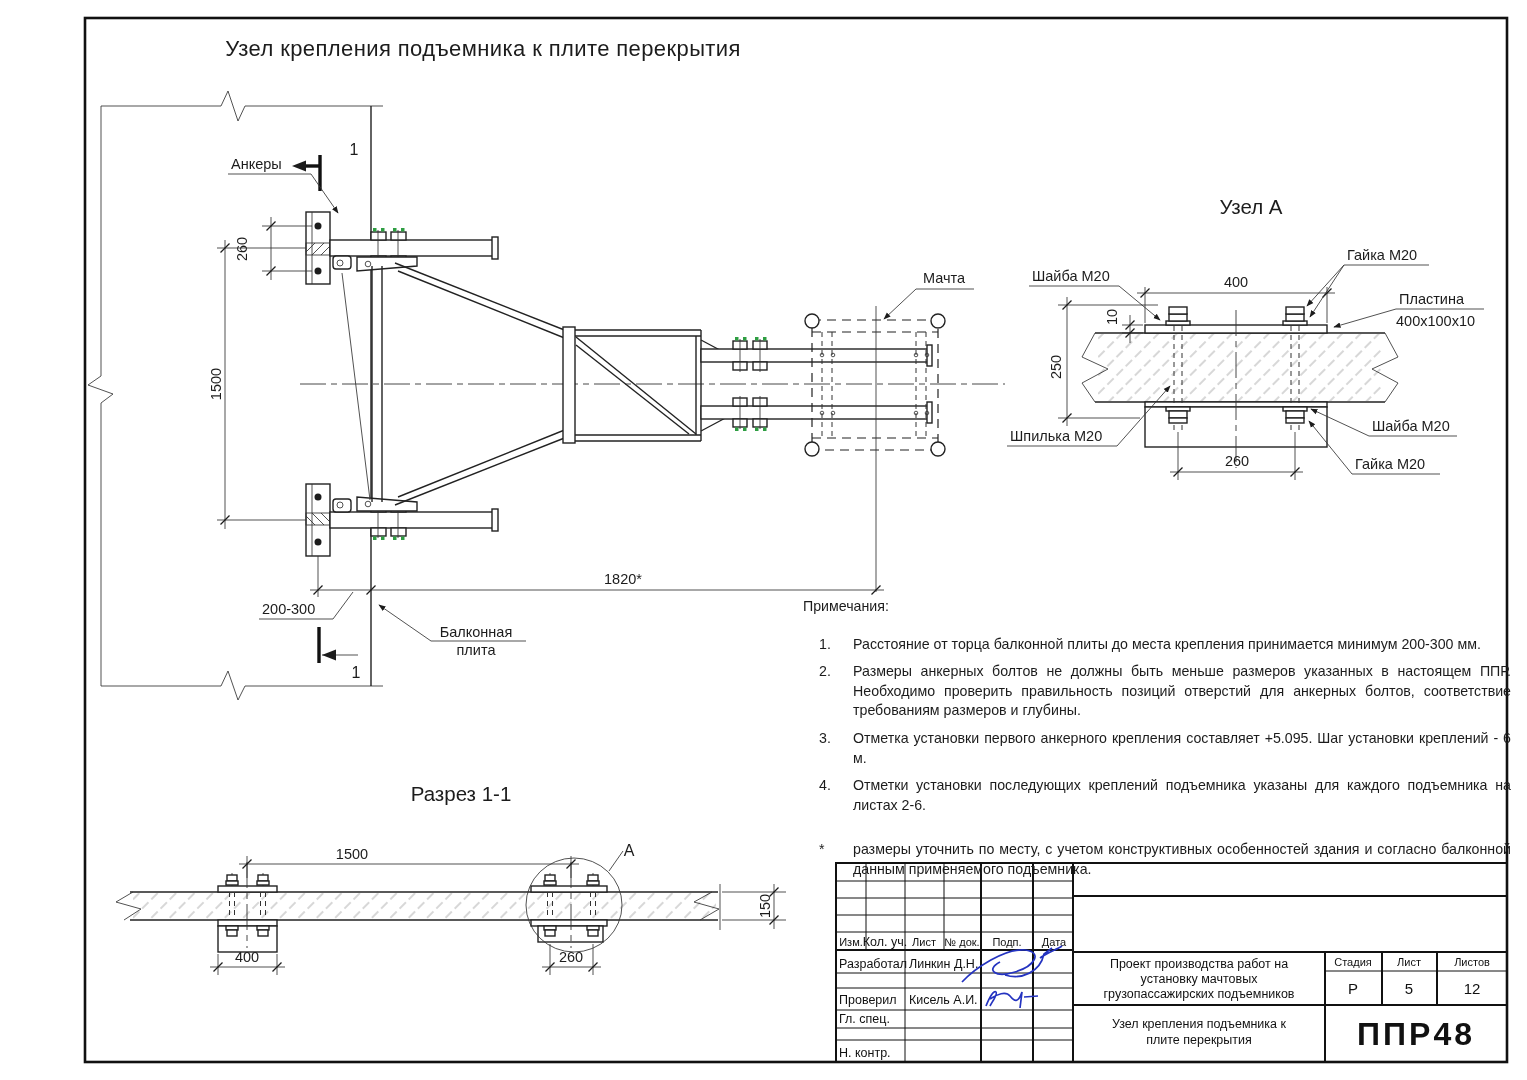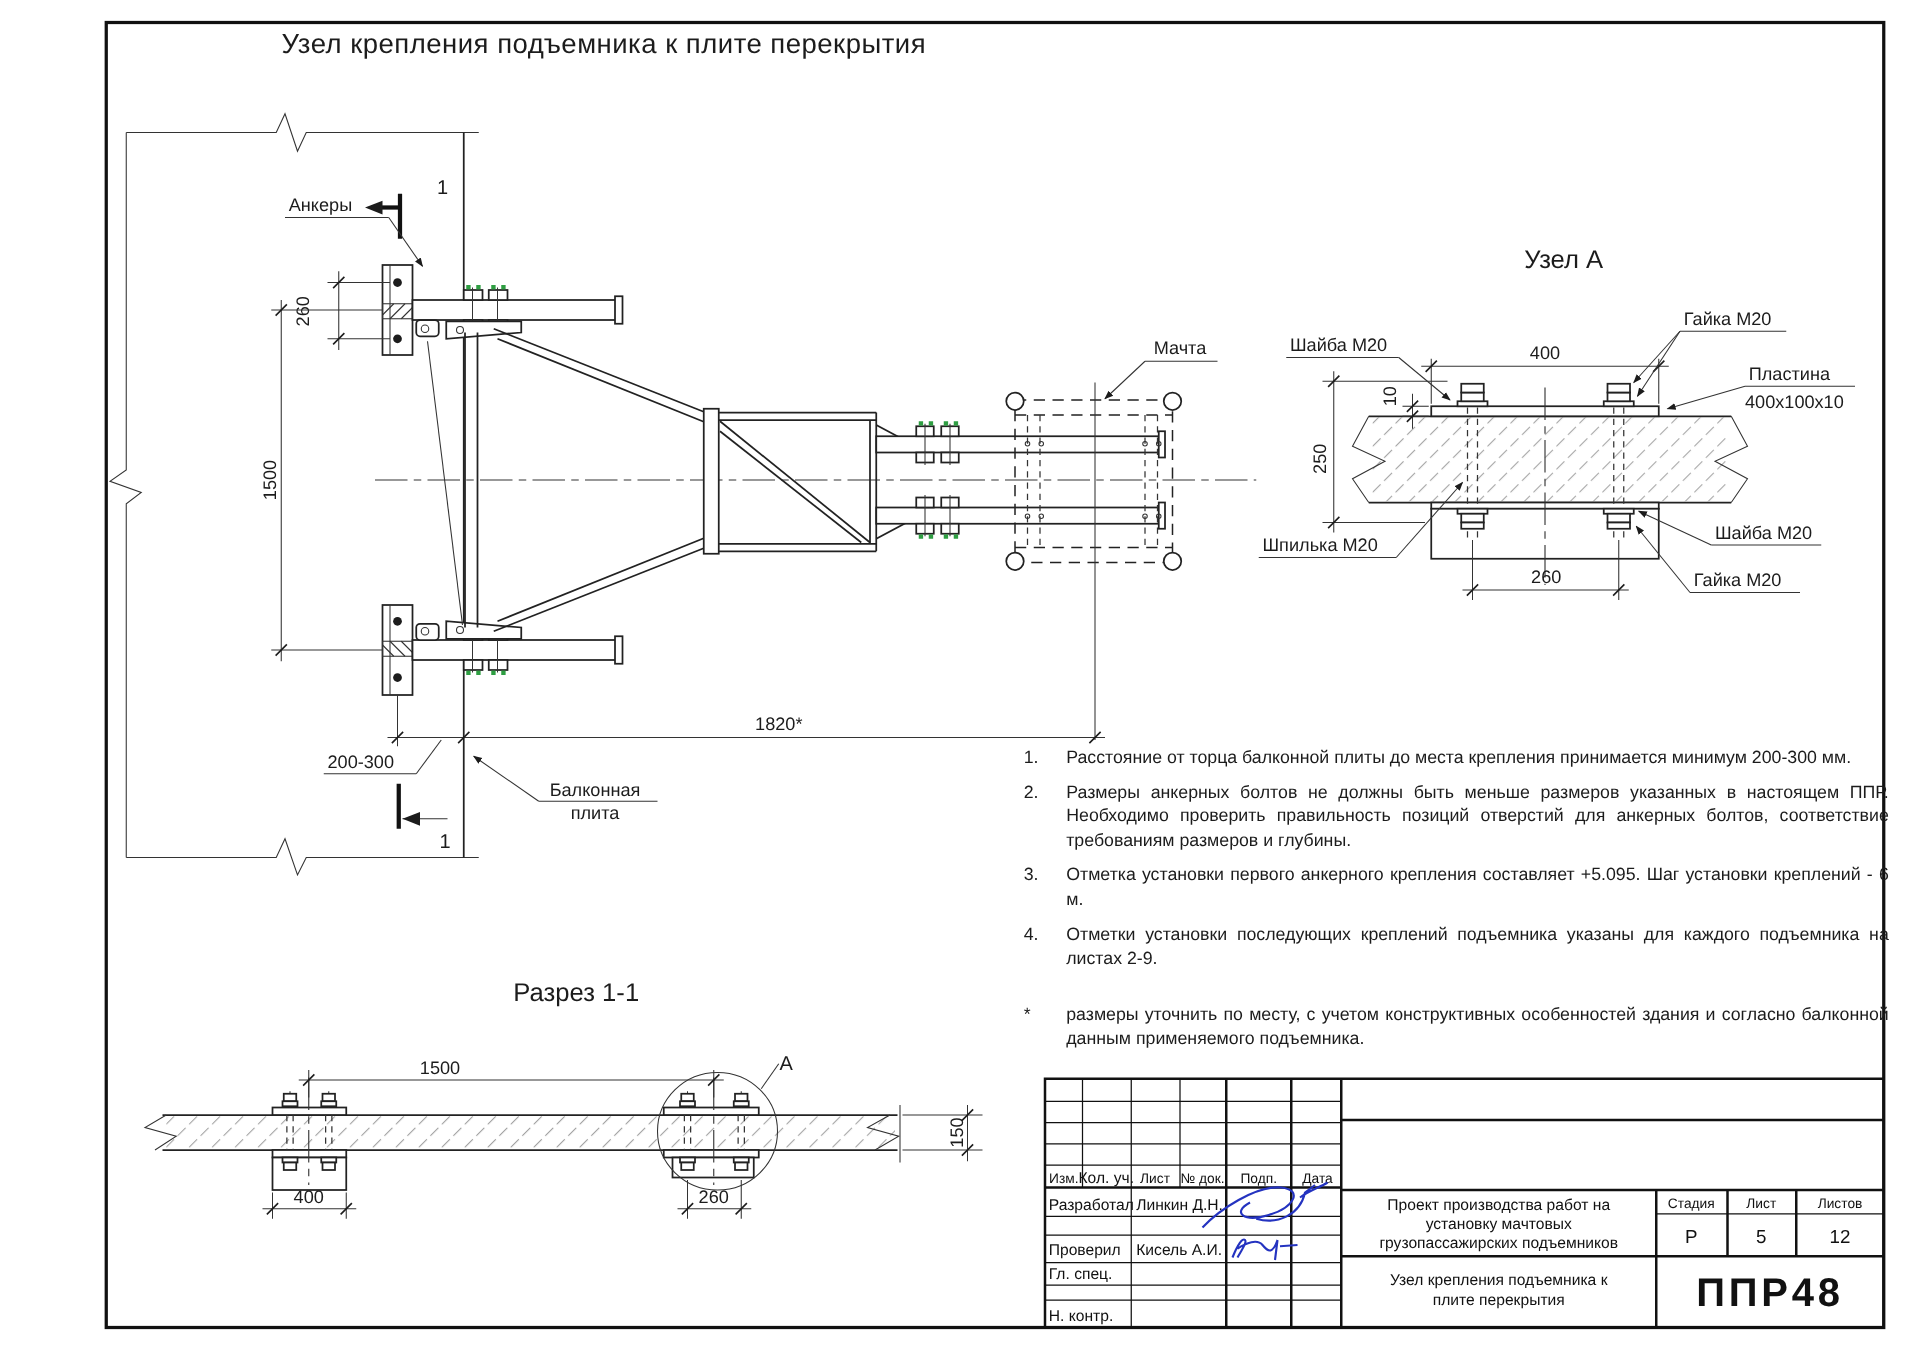--- a/index.html
+++ b/index.html
@@ -1,19 +1,19 @@
 <!DOCTYPE html>
 <html><head>
 <meta charset="utf-8">
 <style>
   html,body{margin:0;padding:0;background:#fff;}
   .sheet{position:relative;width:1527px;height:1080px;background:#fff;overflow:hidden;
          font-family:"Liberation Sans",sans-serif;color:#1c1c1c;}
   .sheet svg{position:absolute;left:0;top:0;}
-  .main-title{position:absolute;left:158px;top:19px;width:650px;text-align:center;
+  .main-title{position:absolute;left:158px;top:33px;width:650px;text-align:center;
               font-size:22px;line-height:31px;letter-spacing:.4px;}
   .notes{position:absolute;left:803px;top:597px;width:708px;font-size:14.2px;line-height:19.6px;}
   .notes-heading{margin-bottom:18px;}
   .note-row{display:flex;margin-bottom:8px;}
   .note-num{flex:0 0 50px;width:50px;padding-left:16px;box-sizing:border-box;}
   .note-text{flex:1;text-align:justify;}
   .footnote{margin-top:25px;}
   
   .ol{stroke:#222;stroke-width:1.4;fill:none;}
   .olw{stroke:#222;stroke-width:1.4;fill:#fff;}
@@ -450,35 +450,36 @@
 
       <text class="tb-txt logo" x="1416" y="1045" text-anchor="middle" fill="#1fa23f">ППР48</text>
     </g>
   </svg>
 
   <div class="main-title">
     <div>Узел крепления подъемника к плите перекрытия</div>
   </div>
 
   <div class="notes">
+    <div class="notes-heading">Примечания:</div>
     <div class="note-row">
       <span class="note-num">1.</span>
       <span class="note-text">Расстояние от торца балконной плиты до места крепления принимается минимум 200-300 мм.</span>
     </div>
     <div class="note-row">
       <span class="note-num">2.</span>
       <span class="note-text">Размеры анкерных болтов не должны быть меньше размеров указанных в настоящем ППР. Необходимо проверить правильность позиций отверстий для анкерных болтов, соответствие требованиям размеров и глубины.</span>
     </div>
     <div class="note-row">
       <span class="note-num">3.</span>
       <span class="note-text">Отметка установки первого анкерного крепления составляет +5.095. Шаг установки креплений - 6 м.</span>
     </div>
     <div class="note-row">
       <span class="note-num">4.</span>
-      <span class="note-text">Отметки установки последующих креплений подъемника указаны для каждого подъемника на листах 2-9.</span>
+      <span class="note-text">Отметки установки последующих креплений подъемника указаны для каждого подъемника на листах 2-6.</span>
     </div>
     <div class="note-row footnote">
       <span class="note-num">*</span>
       <span class="note-text">размеры уточнить по месту, с учетом конструктивных особенностей здания и согласно балконной данным применяемого подъемника.</span>
     </div>
   </div>
 
 </div>
 
 </body></html>

